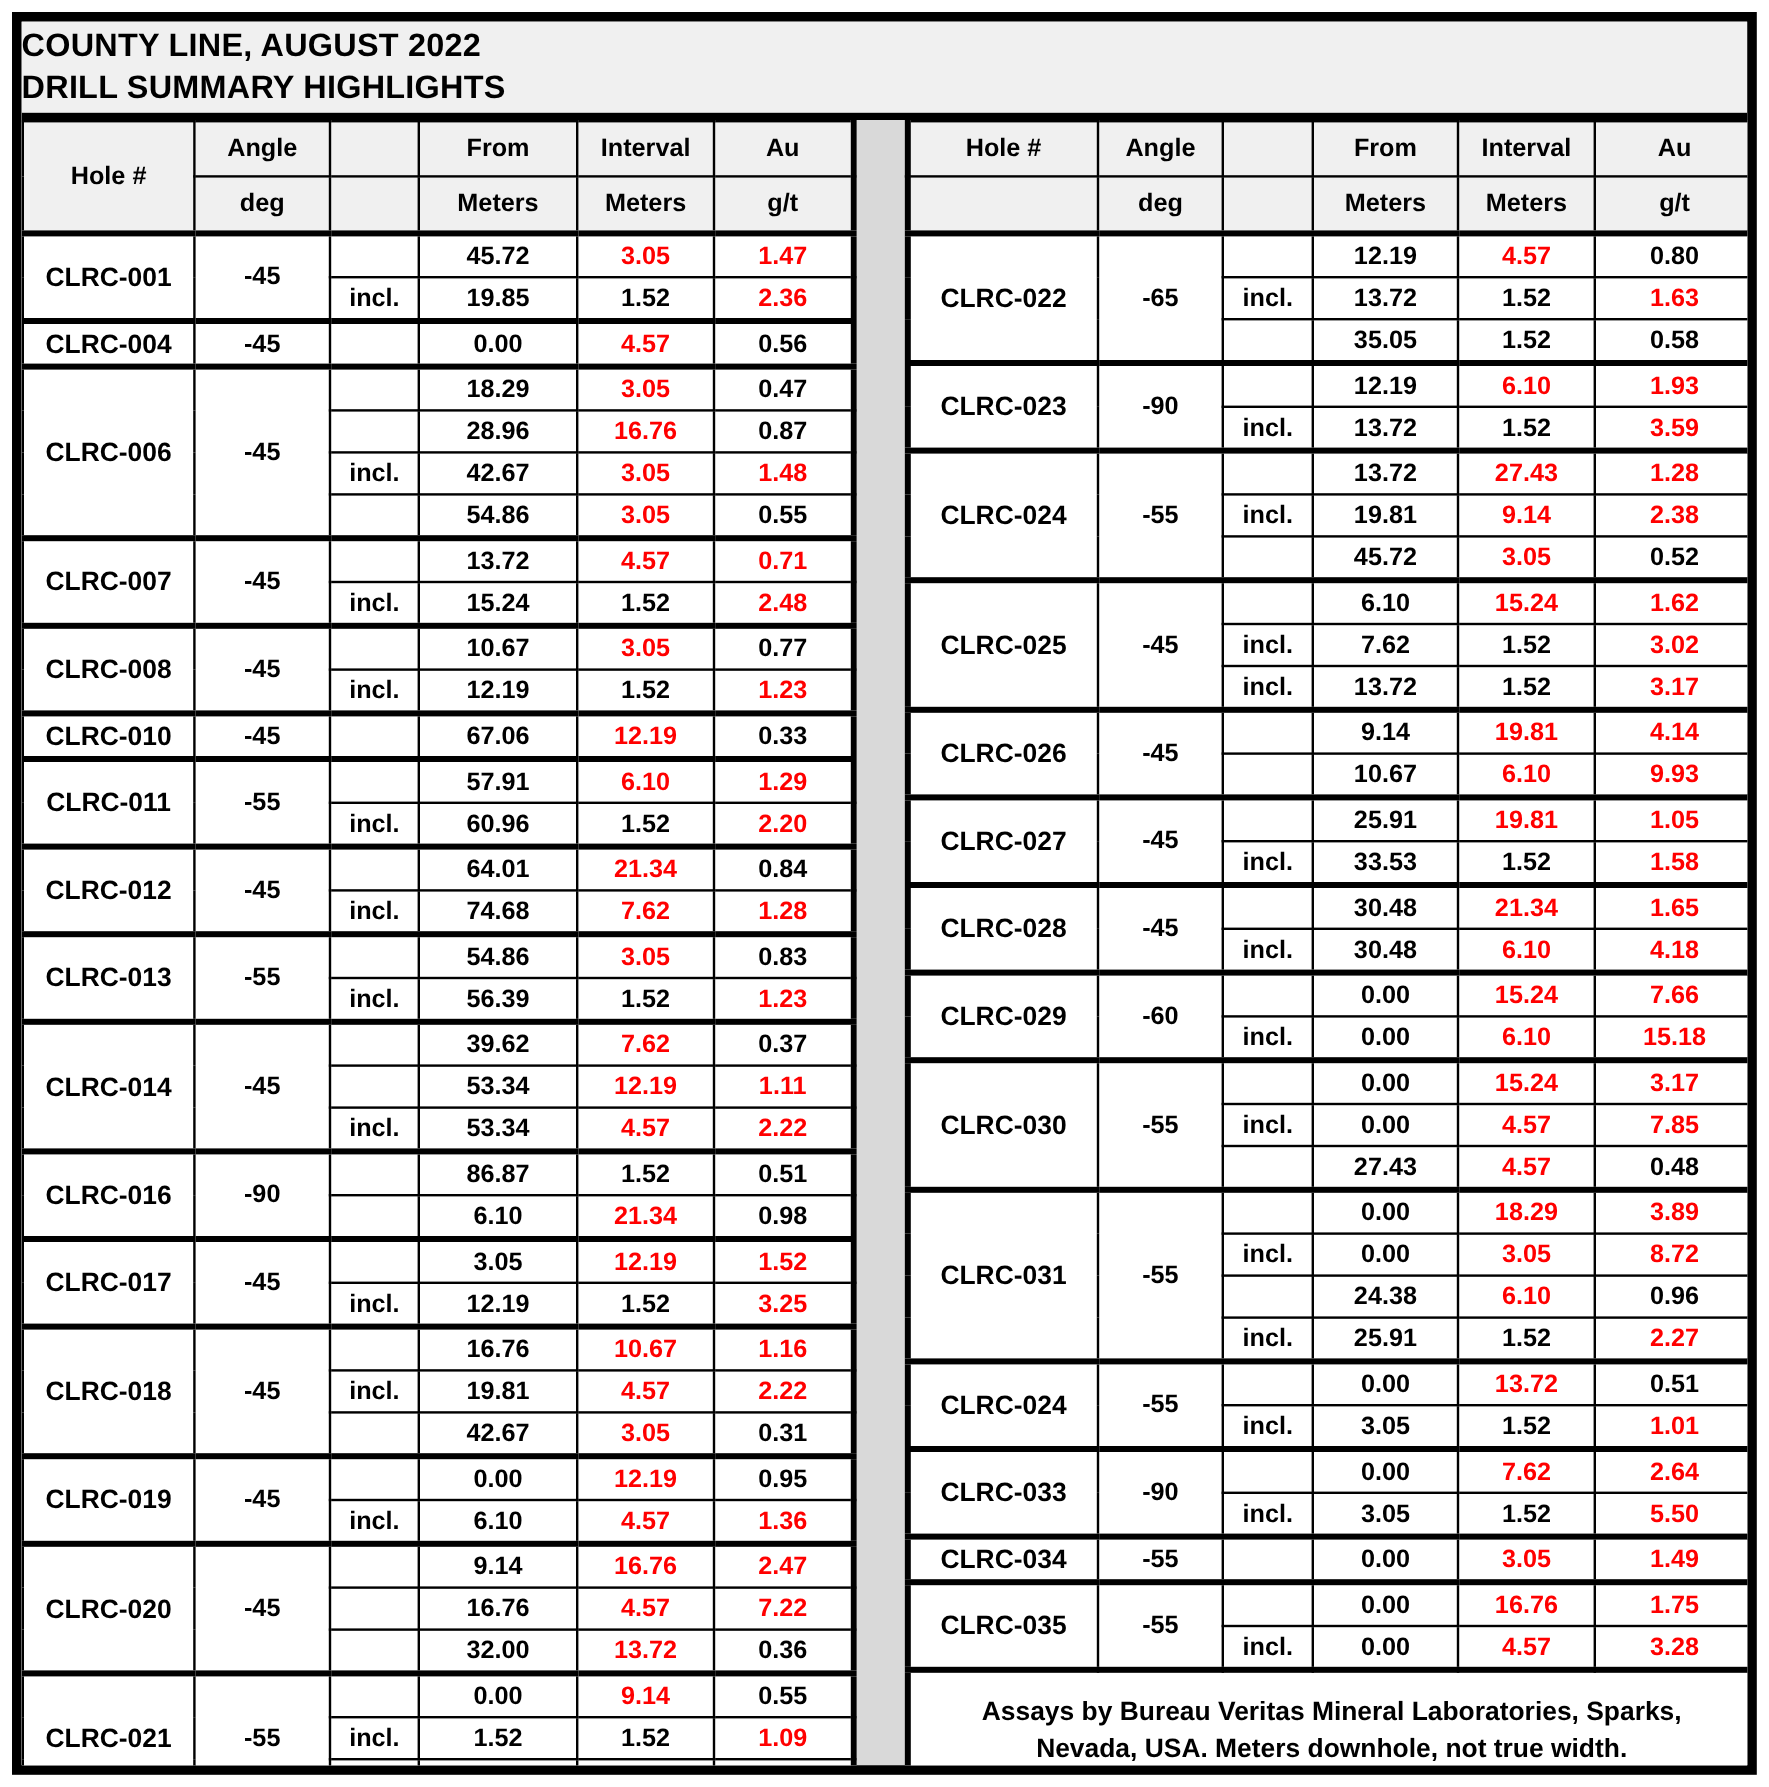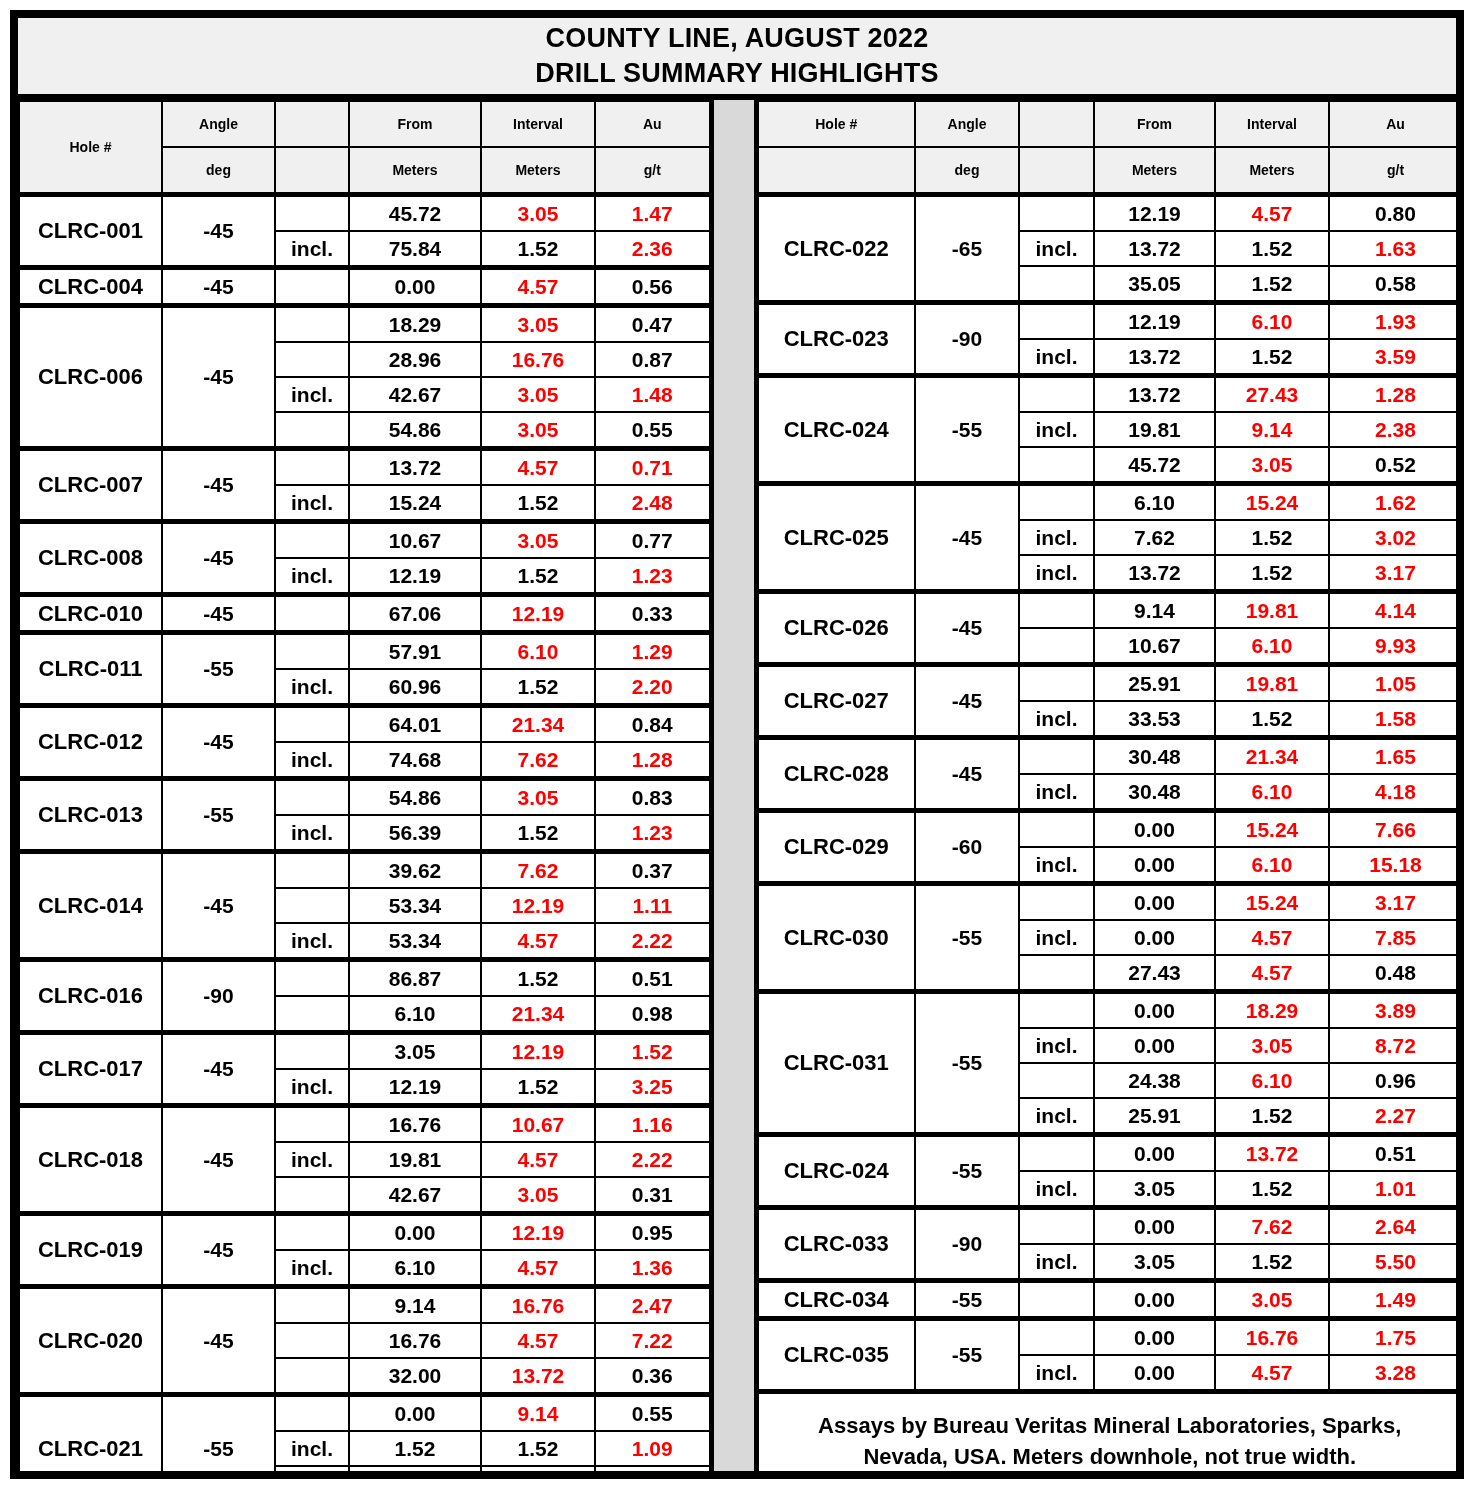--- a/index.html
+++ b/index.html
@@ -22,21 +22,20 @@
     background: #fff;
     overflow: hidden;
   }
   .title-band {
     height: 76px;
     background: #F0F0F0;
     border-bottom: 6px solid #000;
     display: flex;
     flex-direction: column;
     justify-content: center;
-    align-items: center;
     font-size: 27px;
     line-height: 1.3;
     letter-spacing: 0.2px;
   }
   .body-row {
     display: flex;
     align-items: stretch;
     height: 1371px;
   }
   .gutter {
@@ -71,21 +70,21 @@
   th, td {
     border: 2px solid #000;
     padding: 0;
     text-align: center;
     vertical-align: middle;
     overflow: hidden;
     white-space: nowrap;
   }
   thead th {
     background: #F0F0F0;
-    font-size: 14px;
+    font-size: 21px;
     height: 44px;
     font-weight: bold;
   }
   tbody td {
     font-size: 21px;
     height: 33px;
     background: #fff;
   }
   td.hole-cell  { font-size: 22px; }
   td.angle-cell { font-size: 21px; }
@@ -142,21 +141,21 @@
           <tr class="grp-first">
             <td class="hole-cell" rowspan="2">CLRC-001</td>
             <td class="angle-cell" rowspan="2">-45</td>
             <td class="incl-cell"></td>
             <td class="val-black">45.72</td>
             <td class="val-red">3.05</td>
             <td class="val-red">1.47</td>
           </tr>
           <tr>
             <td class="incl-cell">incl.</td>
-            <td class="val-black">75.84</td>
+            <td class="val-black">19.85</td>
             <td class="val-black">1.52</td>
             <td class="val-red">2.36</td>
           </tr>
           <tr class="grp-first">
             <td class="hole-cell" rowspan="1">CLRC-004</td>
             <td class="angle-cell" rowspan="1">-45</td>
             <td class="incl-cell"></td>
             <td class="val-black">0.00</td>
             <td class="val-red">4.57</td>
             <td class="val-black">0.56</td>

